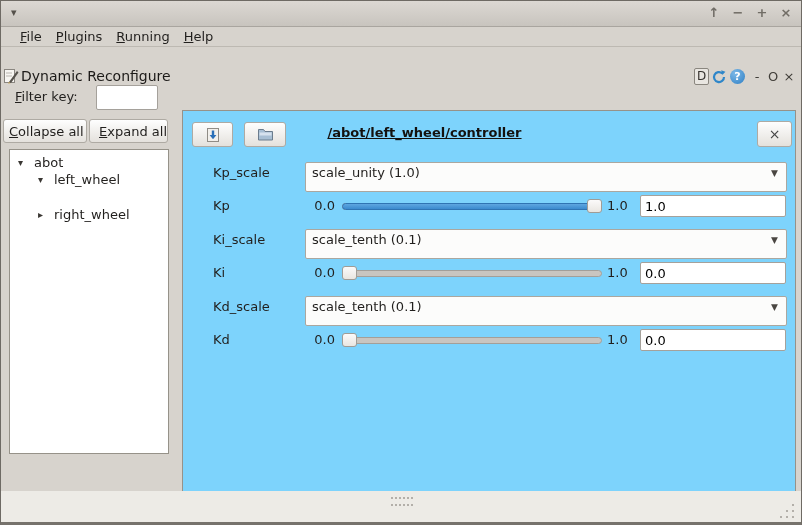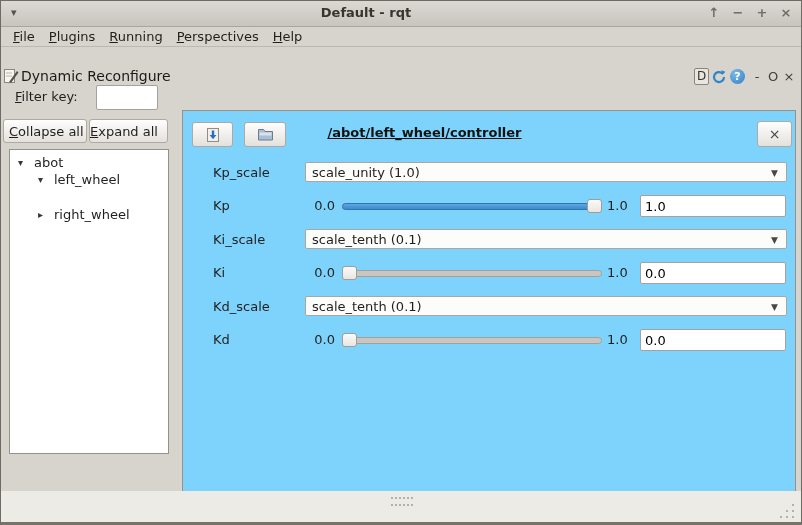--- a/index.html
+++ b/index.html
@@ -12,21 +12,21 @@
   #titlebar { position:absolute; left:0; top:0; width:800px; height:26px;
               background:linear-gradient(#dcd8d3,#c8c4be); border-bottom:1px solid #a9a59f; }
   .tb-menu-arrow { position:absolute; left:10px; top:5px; font-size:11px; color:#55514b; }
   .tb-title { position:absolute; left:0; top:4px; width:730px; text-align:center;
               font-weight:bold; font-size:13px; color:#38352f; }
   .tb-btns { position:absolute; right:8px; top:4px; display:flex; gap:10px; }
   .tb-btn { width:14px; text-align:center; color:#716d66; font-weight:bold; font-size:13px; cursor:default; }
 
   
   #menubar { position:absolute; left:0; top:26px; width:800px; height:20px;
-             display:flex; align-items:center; padding-left:5px; gap:0;
+             display:flex; align-items:center; padding-left:12px; gap:0;
              border-bottom:1px solid #bdb9b2; background:#d7d3cd; }
   .menu-item { padding:0 7px; line-height:19px; }
   u { text-decoration:underline; }
 
   
   #dockbar { position:absolute; left:0; top:65px; width:800px; height:21px; }
   #dock-icon { position:absolute; left:2px; top:2px; }
   #dock-title { position:absolute; left:20px; top:2px; font-size:14px; color:#1c1a18; }
   #dock-controls { position:absolute; right:5px; top:0; height:21px; display:flex; align-items:center; gap:2px; }
   #dock-badge { width:15px; height:17px; border:1px solid #8a867f; border-radius:2px;
@@ -35,21 +35,21 @@
   #help-icon { width:15px; height:15px; border-radius:50%; background:radial-gradient(circle at 35% 30%, #7db9e8, #2f7fc4);
                color:#fff; font-size:11px; font-weight:bold; text-align:center; line-height:15px; margin:0 3px 0 1px; }
 
   
   #filter-label { position:absolute; left:14px; top:88px; }
   #filter-input { position:absolute; left:95px; top:84px; width:62px; height:25px;
                   border:1px solid #a5a19b; border-radius:2px; background:#fff; font:13px "DejaVu Sans",sans-serif; padding:0 3px; }
   .btn { background:linear-gradient(#fefefe,#e4e1dc); border:1px solid #aeaaa3; border-radius:3px;
          font:13px "DejaVu Sans",sans-serif; color:#211f1d; overflow:hidden; white-space:nowrap; }
   #collapse-btn { position:absolute; left:2px; top:118px; width:84px; height:24px; text-align:left; padding-left:5px; }
-  #expand-btn   { position:absolute; left:88px; top:118px; width:79px; height:24px; text-align:left; }
+  #expand-btn   { position:absolute; left:88px; top:118px; width:79px; height:24px; text-align:right; }
   #tree { position:absolute; left:8px; top:148px; width:160px; height:305px;
           background:#fff; border:1px solid #969289; }
   .tree-row { position:absolute; left:0; width:158px; height:18px; line-height:18px; }
   .tree-arrow { position:absolute; top:0; font-size:10px; color:#3a3733; }
   .tree-label { position:absolute; top:0;text-align:right; }
   .tree-row.selected { background:#3a8ac9; color:#fff; }
   #refresh-btn { position:absolute; left:8px; top:459px; width:159px; height:24px; text-align:center; }
 
   
   #mainpanel { position:absolute; left:181px; top:68px; width:614px; height:422px;
@@ -57,21 +57,21 @@
   .tool-btn { position:absolute; top:11px; height:25px; display:flex; align-items:center; justify-content:center; }
   #save-btn { left:9px; width:41px; }
   #open-btn { left:61px; width:42px; }
   #node-title { position:absolute; left:0; top:14px; width:483px; text-align:center;
                 font-weight:bold; font-size:13px; text-decoration:underline; color:#14110e; }
   #panel-close-btn { position:absolute; left:574px; top:10px; width:35px; height:26px;
                      font-size:14px; color:#444; text-align:center; }
 
   .p-row { position:absolute; left:0; width:612px; height:22px; }
   .p-label { position:absolute; left:30px; top:3px; }
-  .combo { position:absolute; left:122px; top:0; width:482px; height:20px; background:#fcfcfb;
+  .combo { position:absolute; left:122px; top:0; width:482px; height:30px; background:#fcfcfb;
            border:1px solid #aba79f; border-radius:2px; line-height:20px; padding-left:6px; }
   .combo-arrow { position:absolute; right:8px; top:0; font-size:9px; color:#4a4642; line-height:20px; }
   .s-min { position:absolute; left:122px; top:3px; width:30px; text-align:right; }
   .s-max { position:absolute; left:424px; top:3px; width:30px; }
   .s-track { position:absolute; left:159px; top:8px; width:260px; height:7px;
              background:#c9c5c0; border:1px solid #a39f99; border-radius:4px; }
   .s-fill { position:absolute; left:-1px; top:-1px; height:7px; border:1px solid #2f74b3;
             border-radius:4px; background:linear-gradient(#5ea6e0,#3b8bcf); }
   .s-handle { position:absolute; top:4px; width:15px; height:14px; background:linear-gradient(#fbfafa,#e9e6e1);
               border:1px solid #a09c96; border-radius:3px; }
@@ -87,34 +87,32 @@
   #grip { position:absolute; left:779px; top:25px; width:2px; height:2px; background:#b3afa9;
           box-shadow:6px 0 #b3afa9, 12px 0 #b3afa9, 6px -6px #b3afa9, 12px -6px #b3afa9, 12px -12px #b3afa9; }
 </style>
 </head>
 <body>
 
 <div id="window">
 
   <div id="titlebar">
     <span class="tb-menu-arrow">▾</span>
-    <div class="tb-title">Default - rqt</div>
     <div class="tb-btns">
       <span class="tb-btn">↑</span>
       <span class="tb-btn">−</span>
       <span class="tb-btn">+</span>
       <span class="tb-btn">×</span>
     </div>
   </div>
 
   <div id="menubar">
     <span class="menu-item accel"><u>F</u>ile</span>
     <span class="menu-item accel"><u>P</u>lugins</span>
     <span class="menu-item accel"><u>R</u>unning</span>
-    <span class="menu-item accel"><u>P</u>erspectives</span>
     <span class="menu-item accel"><u>H</u>elp</span>
   </div>
 
   <div id="dockbar">
     <svg id="dock-icon" width="16" height="16" viewBox="0 0 16 16">
       <rect x="1.5" y="1.5" width="10" height="13" fill="#f7f5f1" stroke="#8a8680"></rect>
       <line x1="3" y1="5" x2="9" y2="5" stroke="#b9b5af" stroke-width="1"></line>
       <line x1="3" y1="8" x2="9" y2="8" stroke="#b9b5af" stroke-width="1"></line>
       <polygon points="6,14 14,3 15.5,4.5 8,15" fill="#55514b"></polygon>
       <polygon points="6,14 5,15.5 7.5,15.2" fill="#caa54a"></polygon>

